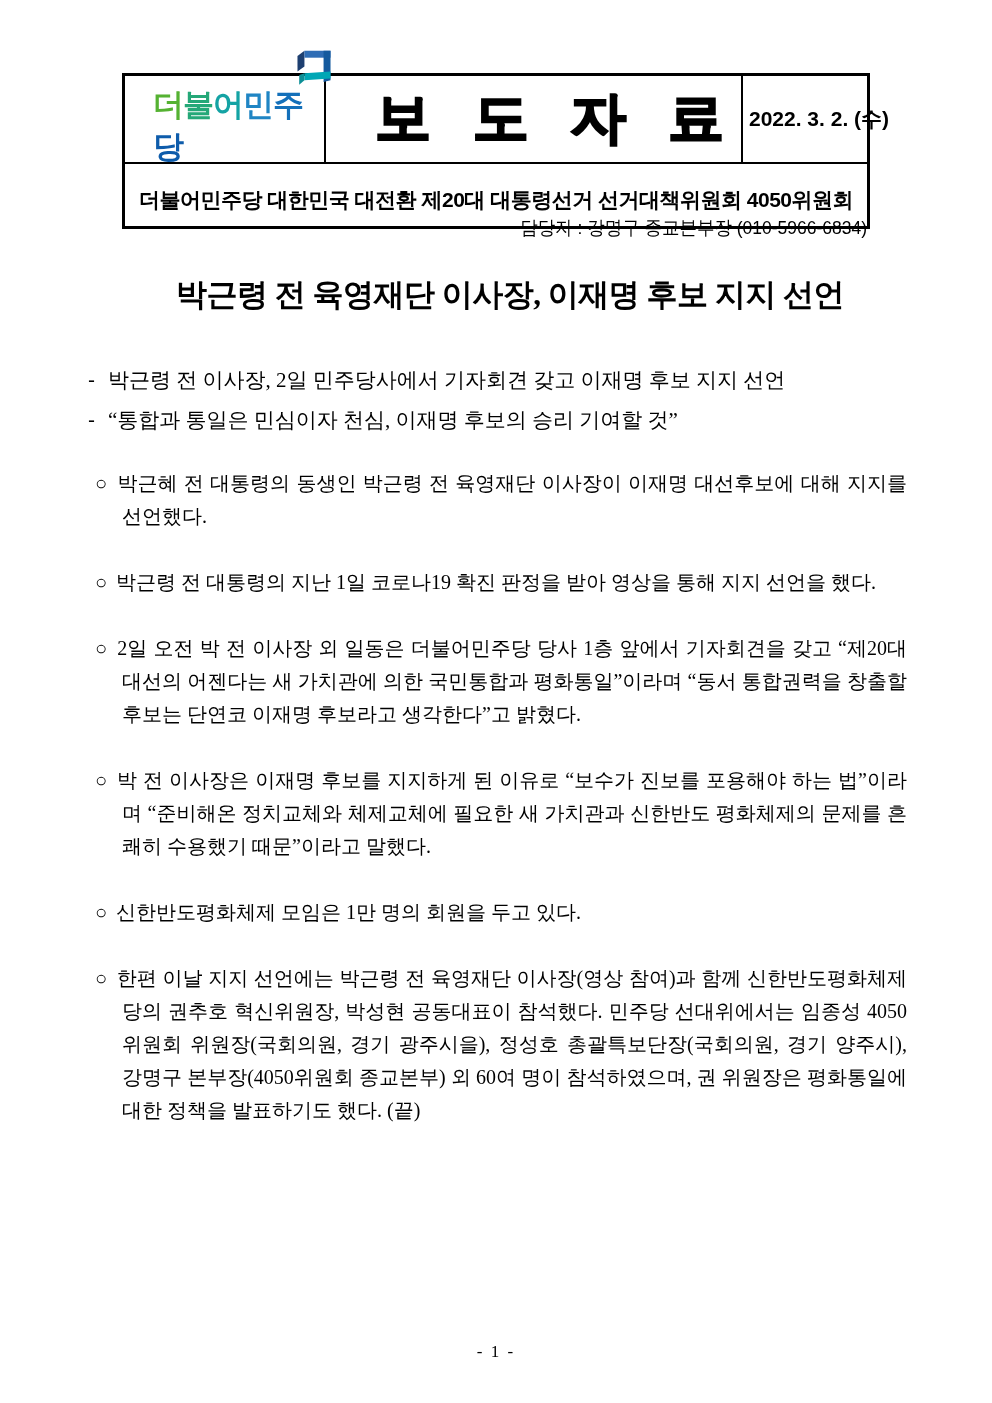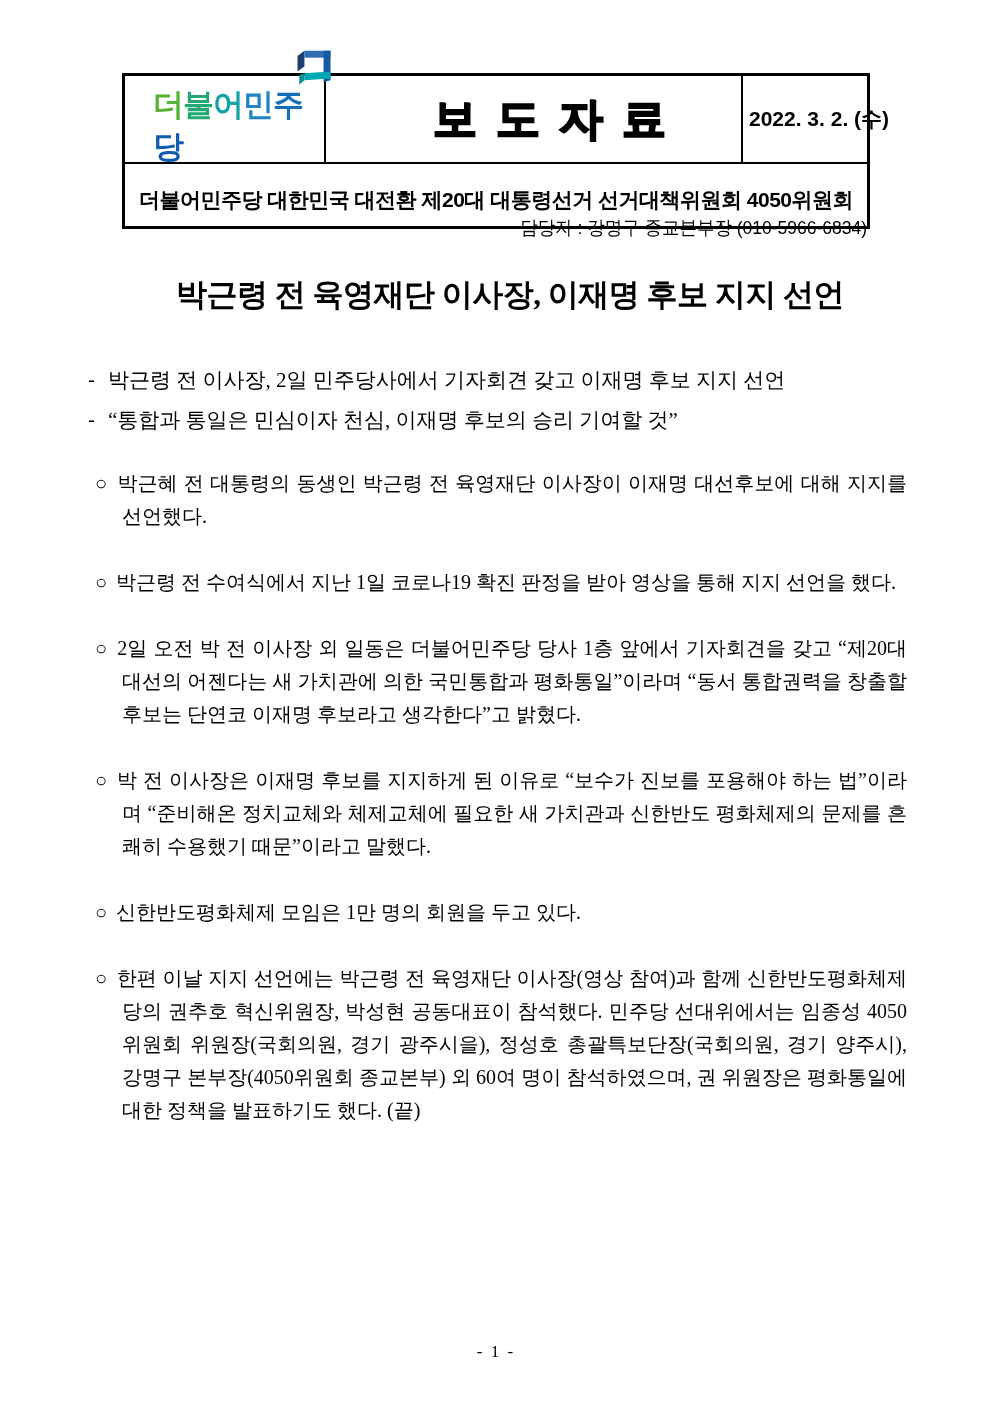--- a/index.html
+++ b/index.html
@@ -31,23 +31,23 @@
   .logo-wrap { position: relative; display: inline-block; margin-top: 14px; }
   .logo-char {
     font-family: "Liberation Sans", sans-serif;
     font-weight: 800;
     font-size: 31px;
     letter-spacing: -1px;
   }
   .flag { position: absolute; top: -36px; right: -10px; width: 40px; height: 42px; }
 
   .doc-type {
-    font-family: Liberation Serif, serif;
+    font-family: Liberation Mono, monospace;
     font-weight: 900;
-    font-size: 44px;
+    font-size: 56px;
     letter-spacing: 4px;
     -webkit-text-stroke: 2px #000;
     white-space: nowrap;
     margin-left: 8px;
   }
   .doc-date {
     font-family: "Liberation Sans", sans-serif;
     font-weight: 700;
     font-size: 21px;
     white-space: nowrap;
@@ -166,21 +166,21 @@
 
   <h1 class="main-title">박근령 전 육영재단 이사장, 이재명 후보 지지 선언</h1>
 
   <div class="highlights">
     <div class="hl"><span class="hl-marker">-</span><span>박근령 전 이사장, 2일 민주당사에서 기자회견 갖고 이재명 후보 지지 선언</span></div>
     <div class="hl"><span class="hl-marker">-</span><span>“통합과 통일은 민심이자 천심, 이재명 후보의 승리 기여할 것”</span></div>
   </div>
 
   <div class="body-text">
     <p class="para"><span class="pmark">○</span><span>박근혜 전 대통령의 동생인 박근령 전 육영재단 이사장이 이재명 대선후보에 대해 지지를 선언했다.</span></p>
-    <p class="para"><span class="pmark">○</span><span>박근령 전 수여식에서 지난 1일 코로나19 확진 판정을 받아 영상을 통해 지지 선언을 했다.</span></p>
+    <p class="para"><span class="pmark">○</span><span>박근령 전 대통령의 지난 1일 코로나19 확진 판정을 받아 영상을 통해 지지 선언을 했다.</span></p>
     <p class="para"><span class="pmark">○</span><span>2일 오전 박 전 이사장 외 일동은 더불어민주당 당사 1층 앞에서 기자회견을 갖고 “제20대 대선의 어젠다는 새 가치관에 의한 국민통합과 평화통일”이라며 “동서 통합권력을 창출할 후보는 단연코 이재명 후보라고 생각한다”고 밝혔다.</span></p>
     <p class="para"><span class="pmark">○</span><span>박 전 이사장은 이재명 후보를 지지하게 된 이유로 “보수가 진보를 포용해야 하는 법”이라며 “준비해온 정치교체와 체제교체에 필요한 새 가치관과 신한반도 평화체제의 문제를 흔쾌히 수용했기 때문”이라고 말했다.</span></p>
     <p class="para"><span class="pmark">○</span><span>신한반도평화체제 모임은 1만 명의 회원을 두고 있다.</span></p>
     <p class="para"><span class="pmark">○</span><span>한편 이날 지지 선언에는 박근령 전 육영재단 이사장(영상 참여)과 함께 신한반도평화체제당의 권추호 혁신위원장, 박성현 공동대표이 참석했다. 민주당 선대위에서는 임종성 4050위원회 위원장(국회의원, 경기 광주시을), 정성호 총괄특보단장(국회의원, 경기 양주시), 강명구 본부장(4050위원회 종교본부) 외 60여 명이 참석하였으며, 권 위원장은 평화통일에 대한 정책을 발표하기도 했다. (끝)</span></p>
   </div>
 
   <div class="page-footer">- 1 -</div>
 
 </div>
 

